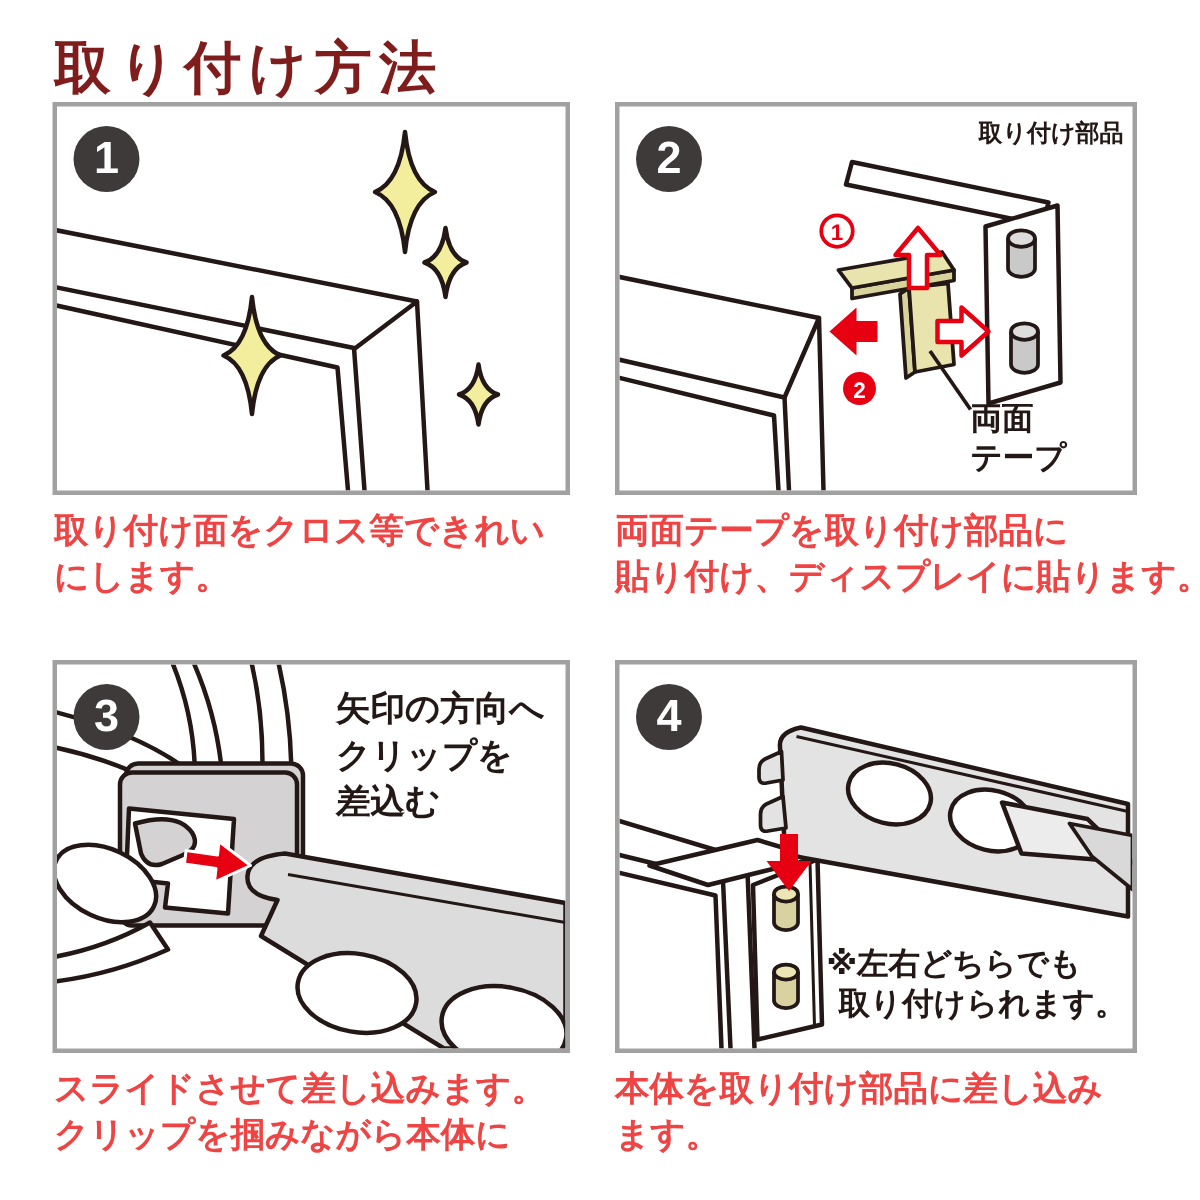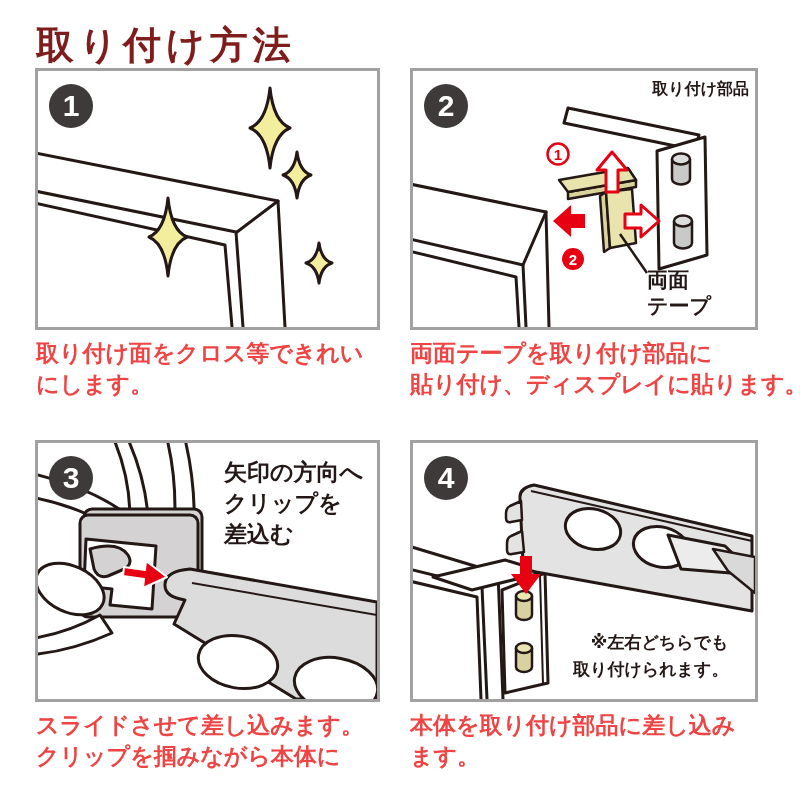--- a/index.html
+++ b/index.html
@@ -31,22 +31,22 @@
   }
   #caption1{left:36px;top:338px;}
   #caption2{left:410px;top:338px;}
   #caption3{left:36px;top:710px;}
   #caption4{left:410px;top:710px;}
   .art{position:absolute;left:0;top:0;width:100%;height:100%;}
   .plabel{position:absolute;font-weight:bold;color:#231815;white-space:nowrap;z-index:5;}
   .part-label{right:6px;top:8px;font-size:16px;}
   .tape-label{left:234px;top:196px;font-size:21px;line-height:26px;}
   .note3{left:186px;top:14px;font-size:23px;line-height:31px;}
-  .note4{left:138px;top:186px;font-size:17px;line-height:27px;text-align:right;}
-  .note4 .l2{margin-left:22px;}
+  .note4{left:138px;top:186px;font-size:21px;line-height:27px;}
+  .note4 .l2{margin-left:8px;}
 </style>
 </head>
 <body>
 
 <div class="page-title">取り付け方法</div>
 
 <div class="panel" id="panel1">
   <div class="badge">1</div>
   <svg class="art" viewBox="0 0 339 256">
     <g stroke="#231815" stroke-width="3" fill="none" stroke-linejoin="round" stroke-linecap="round">

